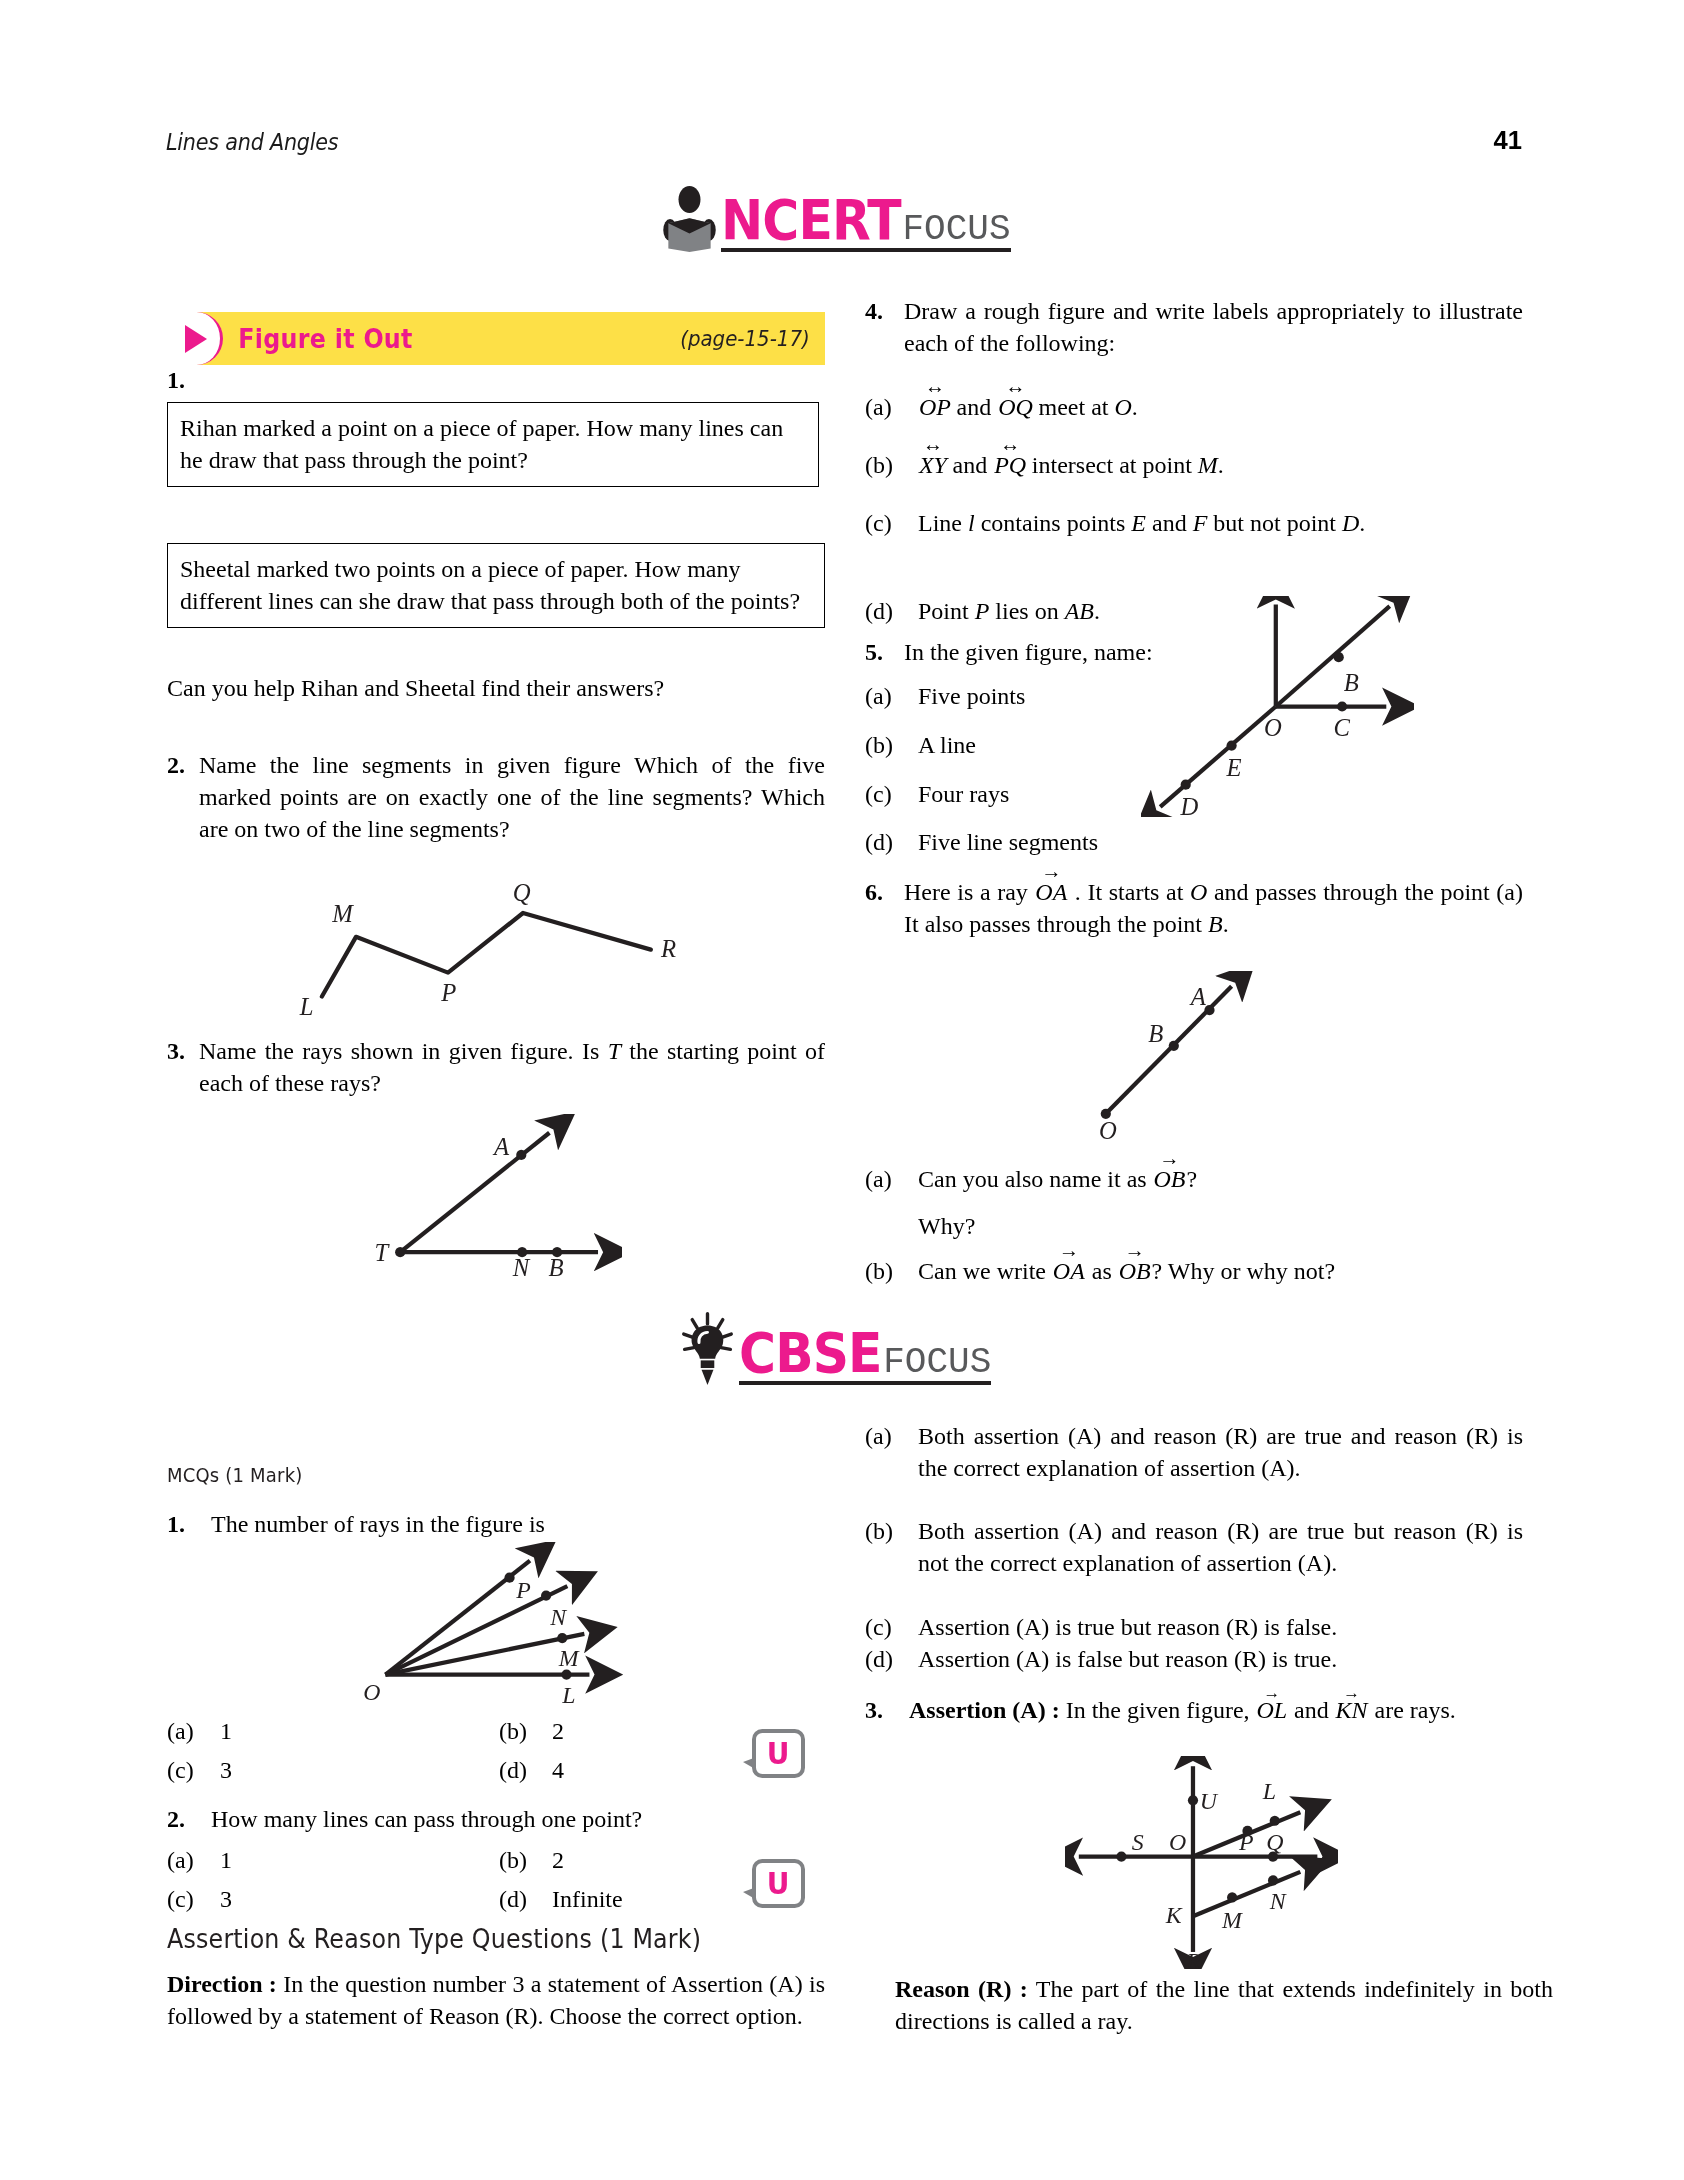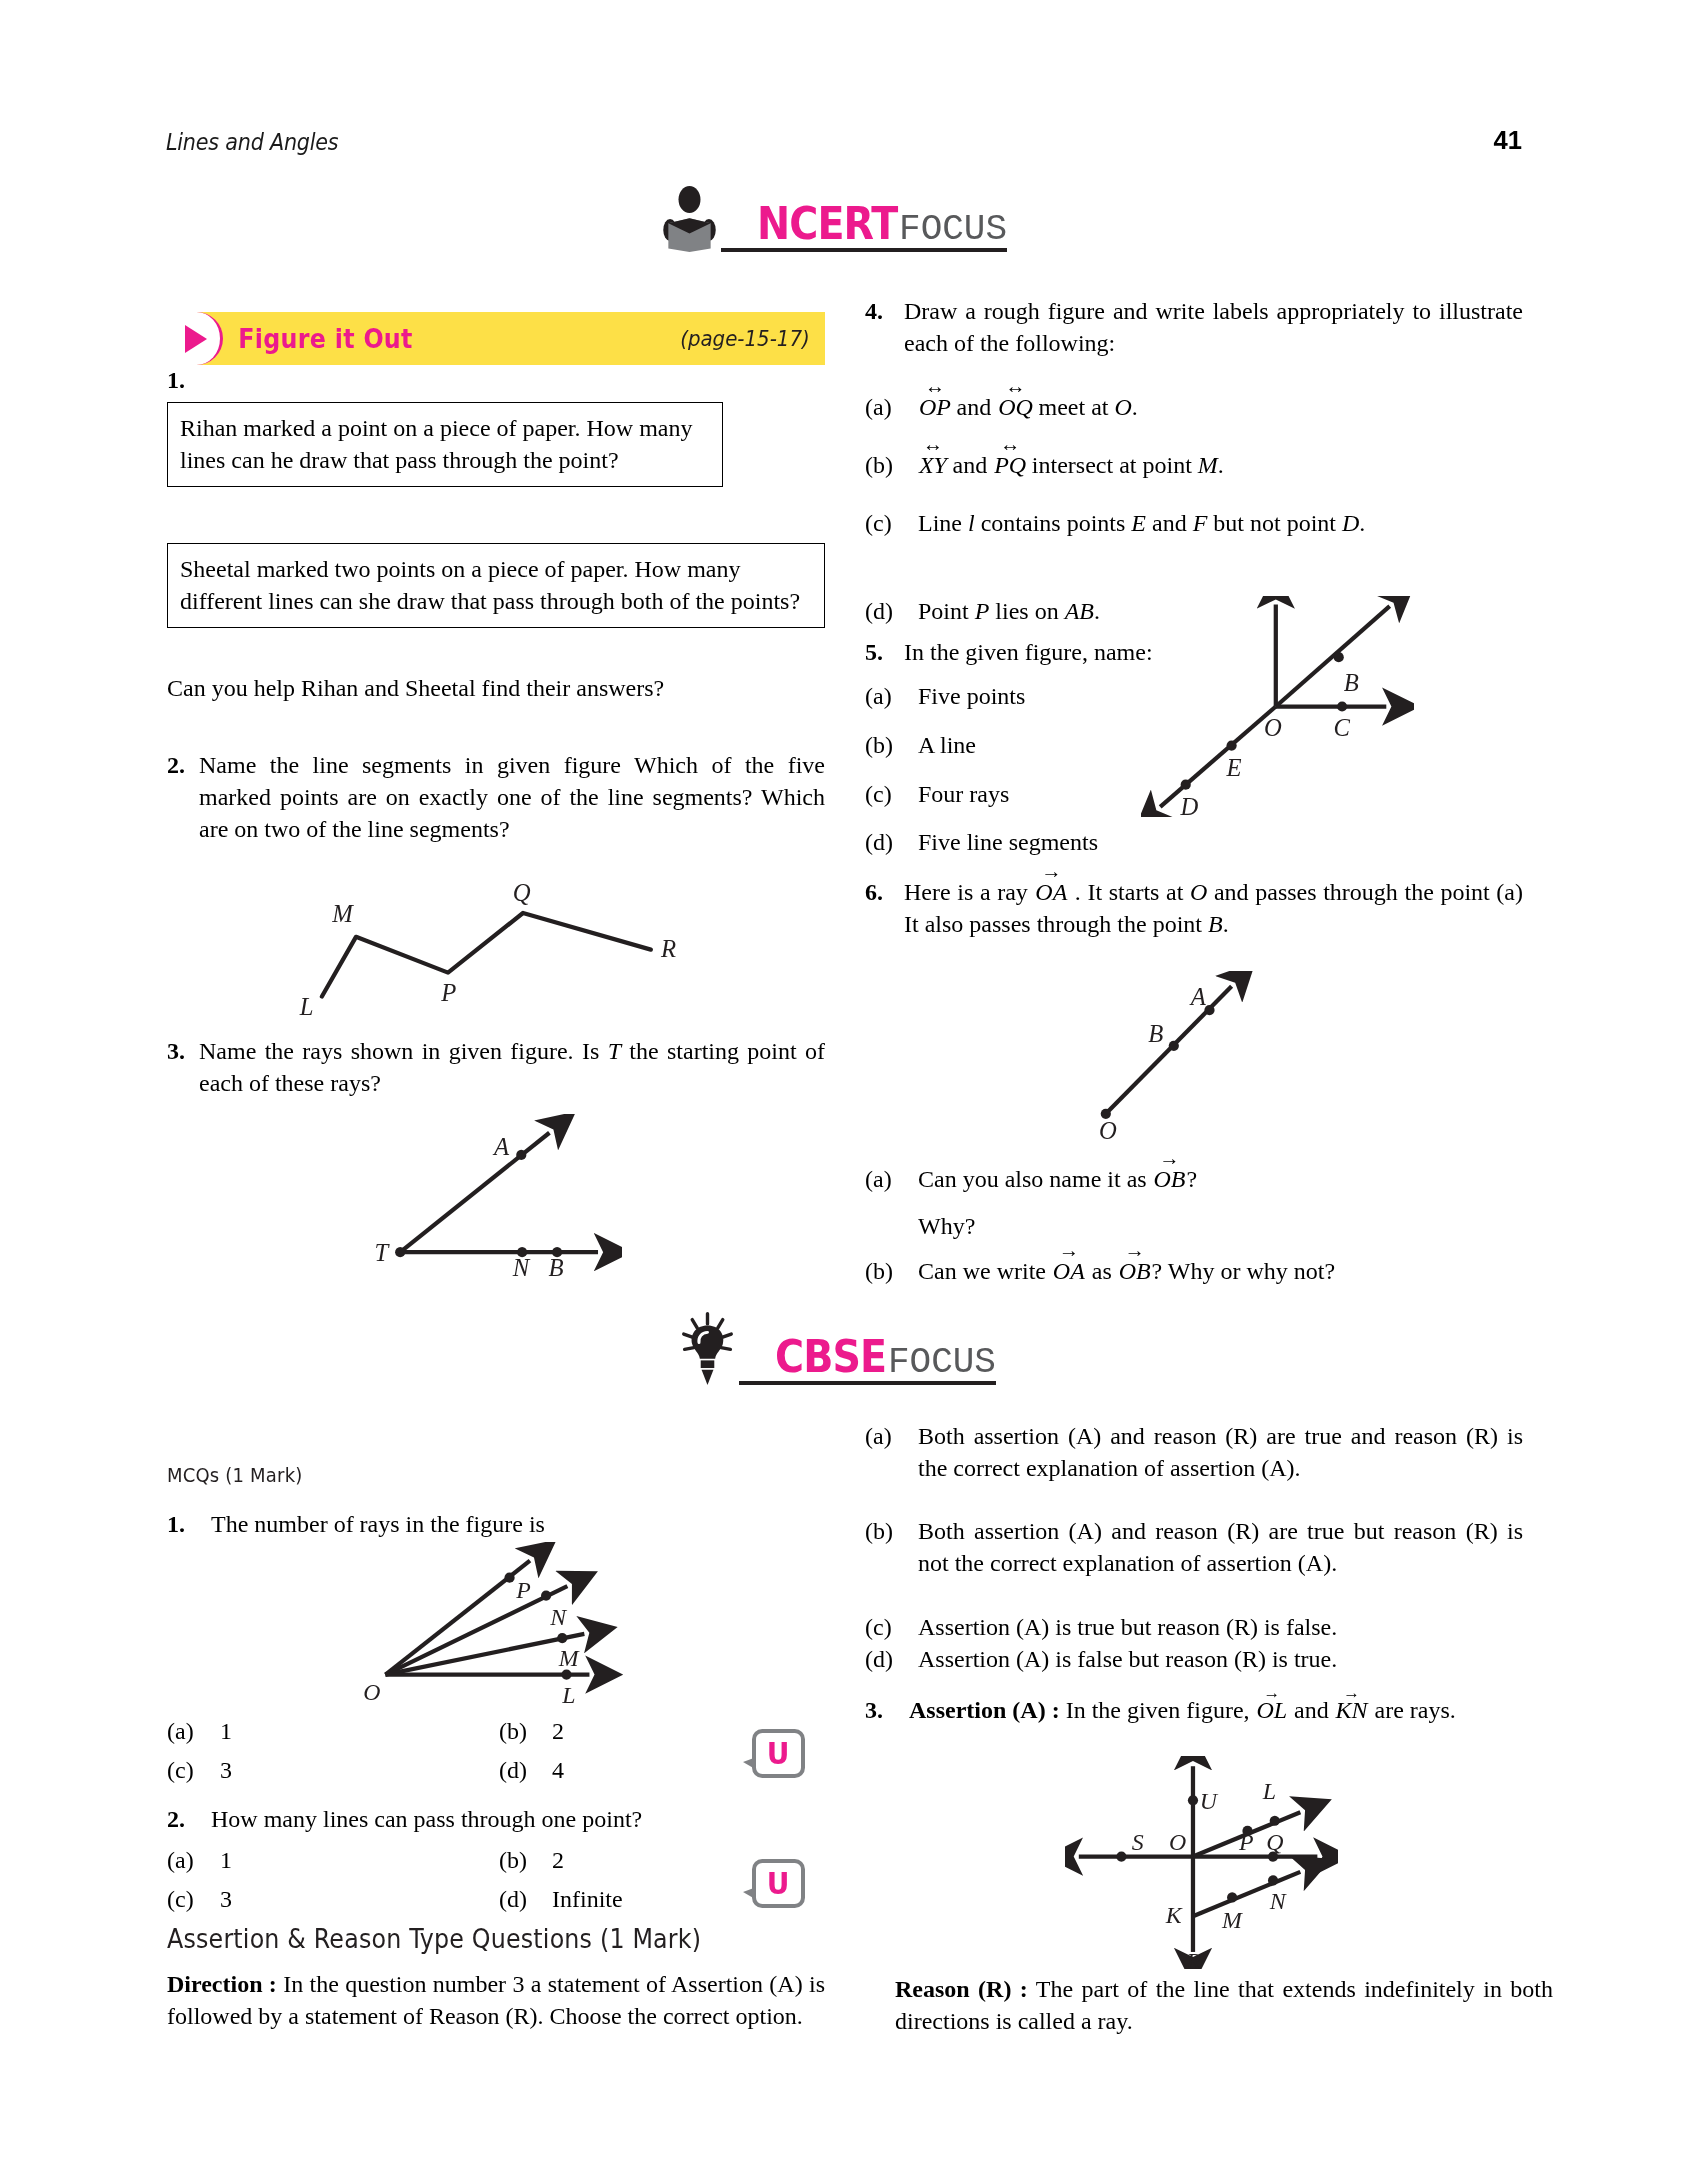--- a/index.html
+++ b/index.html
@@ -53,25 +53,24 @@
   .brand .logo { flex: 0 0 auto; }
   .brand-text {
     display: flex;
     align-items: baseline;
     border-bottom: 4.3px solid #231f20;
     padding-bottom: 1.7px;
   }
   .brand-main {
     font-family: "DejaVu Sans Condensed", "Liberation Sans", sans-serif;
     font-weight: bold;
-    font-size: 44px;
+    font-size: 56px;
     line-height: 0.92;
     color: #EC1A8D;
     letter-spacing: -0.9px;
-    margin-left: 36px;
   }
   .brand-sub {
     font-family: Liberation Mono, monospace;
     font-weight: normal;
     font-size: 36px;
     line-height: 0.92;
     color: #58595B;
     letter-spacing: 0px;
     margin-left: 1.7px;
   }
@@ -248,21 +247,21 @@
   <div class="fio-banner">
     <div class="fio-marker">
         <div class="fio-tri"></div>
       </div>
     <div class="fio-title">Figure it Out</div>
     <div class="fio-page">(page-15-17)</div>
   </div>
 
   <div class="tb bold" style="left:167px; top:365px; width:51px;">1.</div>
 
-  <div class="qbox" style="left:167px; top:402px; width:556px;">Rihan marked a point on a piece of paper. How many lines can he draw that pass through the point?</div>
+  <div class="qbox" style="left:167px; top:402px; width:652px;">Rihan marked a point on a piece of paper. How many lines can he draw that pass through the point?</div>
 
   <div class="qbox" style="left:167px; top:543px; width:658px;">Sheetal marked two points on a piece of paper. How many different lines can she draw that pass through both of the points?</div>
 
   <div class="tb just" style="left:167px; top:673px; width:658px;">Can you help Rihan and Sheetal find their answers?</div>
 
   <div class="row" style="left:167px; top:750px; width:658px;">
     <span class="lbl bold" style="width:32px;">2.</span>
     <span class="bdy just">Name the line segments in given figure Which of the five marked points are on exactly one of the line segments? Which are on two of the line segments?</span>
   </div>
 

